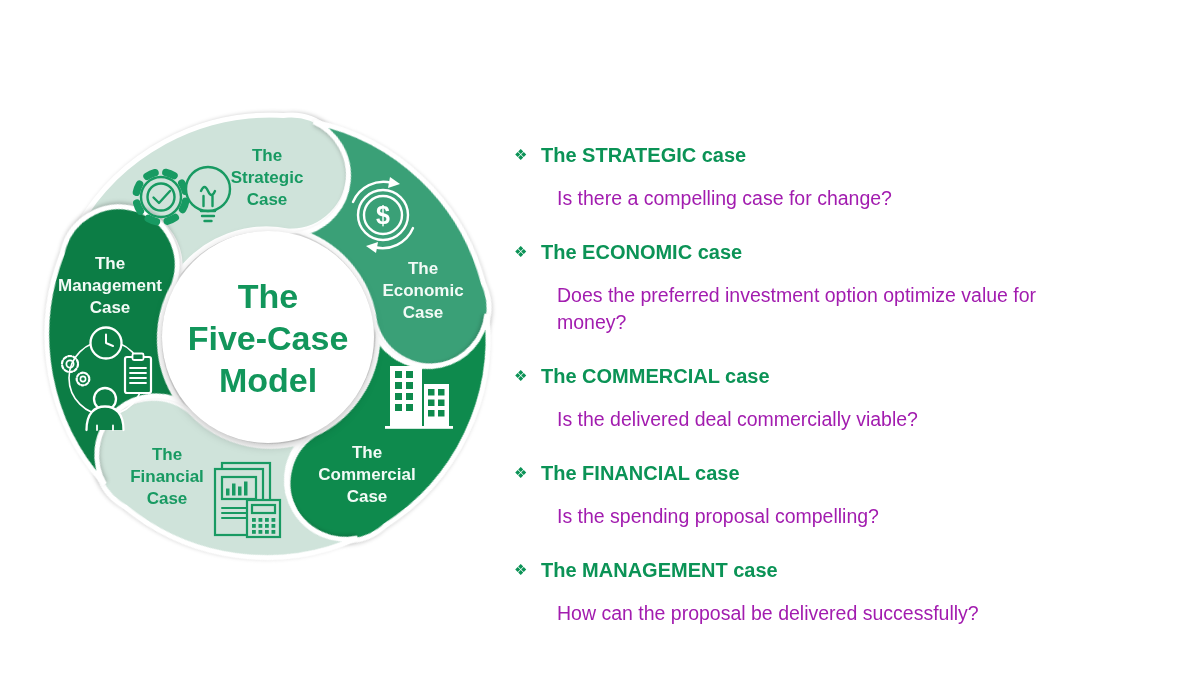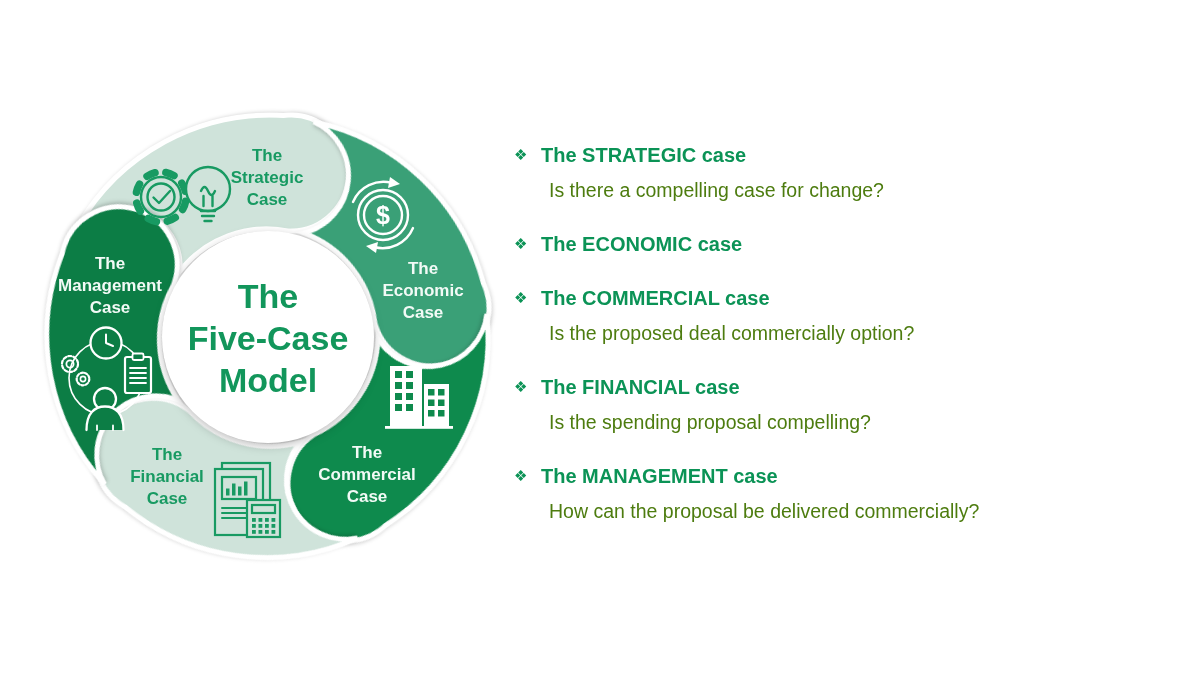--- a/index.html
+++ b/index.html
@@ -15,21 +15,21 @@
   .lbl-commercial{left:367px;top:475px;color:#f2faf6;}
   .lbl-financial{left:167px;top:477px;color:#189a62;}
   .lbl-management{left:110px;top:286px;color:#f2faf6;}
   .center-label{position:absolute;left:268px;top:338px;transform:translate(-50%,-50%);
                 white-space:pre-line;text-align:center;font-weight:bold;font-size:34px;
                 line-height:1.24;color:#12965b;}
   .case-list{position:absolute;left:514px;top:142px;width:562px;}
   .case-item{position:relative;padding-left:27px;margin-bottom:27px;}
   .case-bullet{position:absolute;left:0;top:4px;font-size:15px;color:#0b9356;}
   .case-heading{margin:0;font-size:20px;line-height:27px;font-weight:bold;color:#0b9356;}
-  .case-desc{margin:8px;font-size:19.5px;line-height:27px;color:#4d7c0f;}
+  .case-desc{margin:16px;font-size:19.5px;line-height:27px;color:#a21caf;}
   .icon-dollar-text{font-family:"Liberation Sans",sans-serif;font-weight:bold;font-size:25px;}
 </style>
 </head>
 <body>
 
 <div class="stage">
 
   <svg class="diagram-svg" viewBox="0 0 1200 676">
     <g transform="translate(268,337)">
       <path class="petal" transform="rotate(-90)" d="M 110 -190.5 A 222 222 0 0 1 221.5 15.5 A 58 58 0 1 1 106 20 A 110 110 0 0 0 66 -88 A 59 59 0 0 0 110 -190.5 Z" fill="#cfe3da"></path>
@@ -152,31 +152,32 @@
 
   <div class="case-list">
     <div class="case-item">
       <span class="case-bullet">❖</span>
       <h3 class="case-heading">The STRATEGIC case</h3>
       <p class="case-desc">Is there a compelling case for change?</p>
     </div>
     <div class="case-item">
       <span class="case-bullet">❖</span>
       <h3 class="case-heading">The ECONOMIC case</h3>
+      <p class="case-desc">Does the preferred investment option optimize value for money?</p>
     </div>
     <div class="case-item">
       <span class="case-bullet">❖</span>
       <h3 class="case-heading">The COMMERCIAL case</h3>
-      <p class="case-desc">Is the proposed deal commercially option?</p>
+      <p class="case-desc">Is the delivered deal commercially viable?</p>
     </div>
     <div class="case-item">
       <span class="case-bullet">❖</span>
       <h3 class="case-heading">The FINANCIAL case</h3>
       <p class="case-desc">Is the spending proposal compelling?</p>
     </div>
     <div class="case-item">
       <span class="case-bullet">❖</span>
       <h3 class="case-heading">The MANAGEMENT case</h3>
-      <p class="case-desc">How can the proposal be delivered commercially?</p>
+      <p class="case-desc">How can the proposal be delivered successfully?</p>
     </div>
   </div>
 
 </div>
 
 </body></html>

